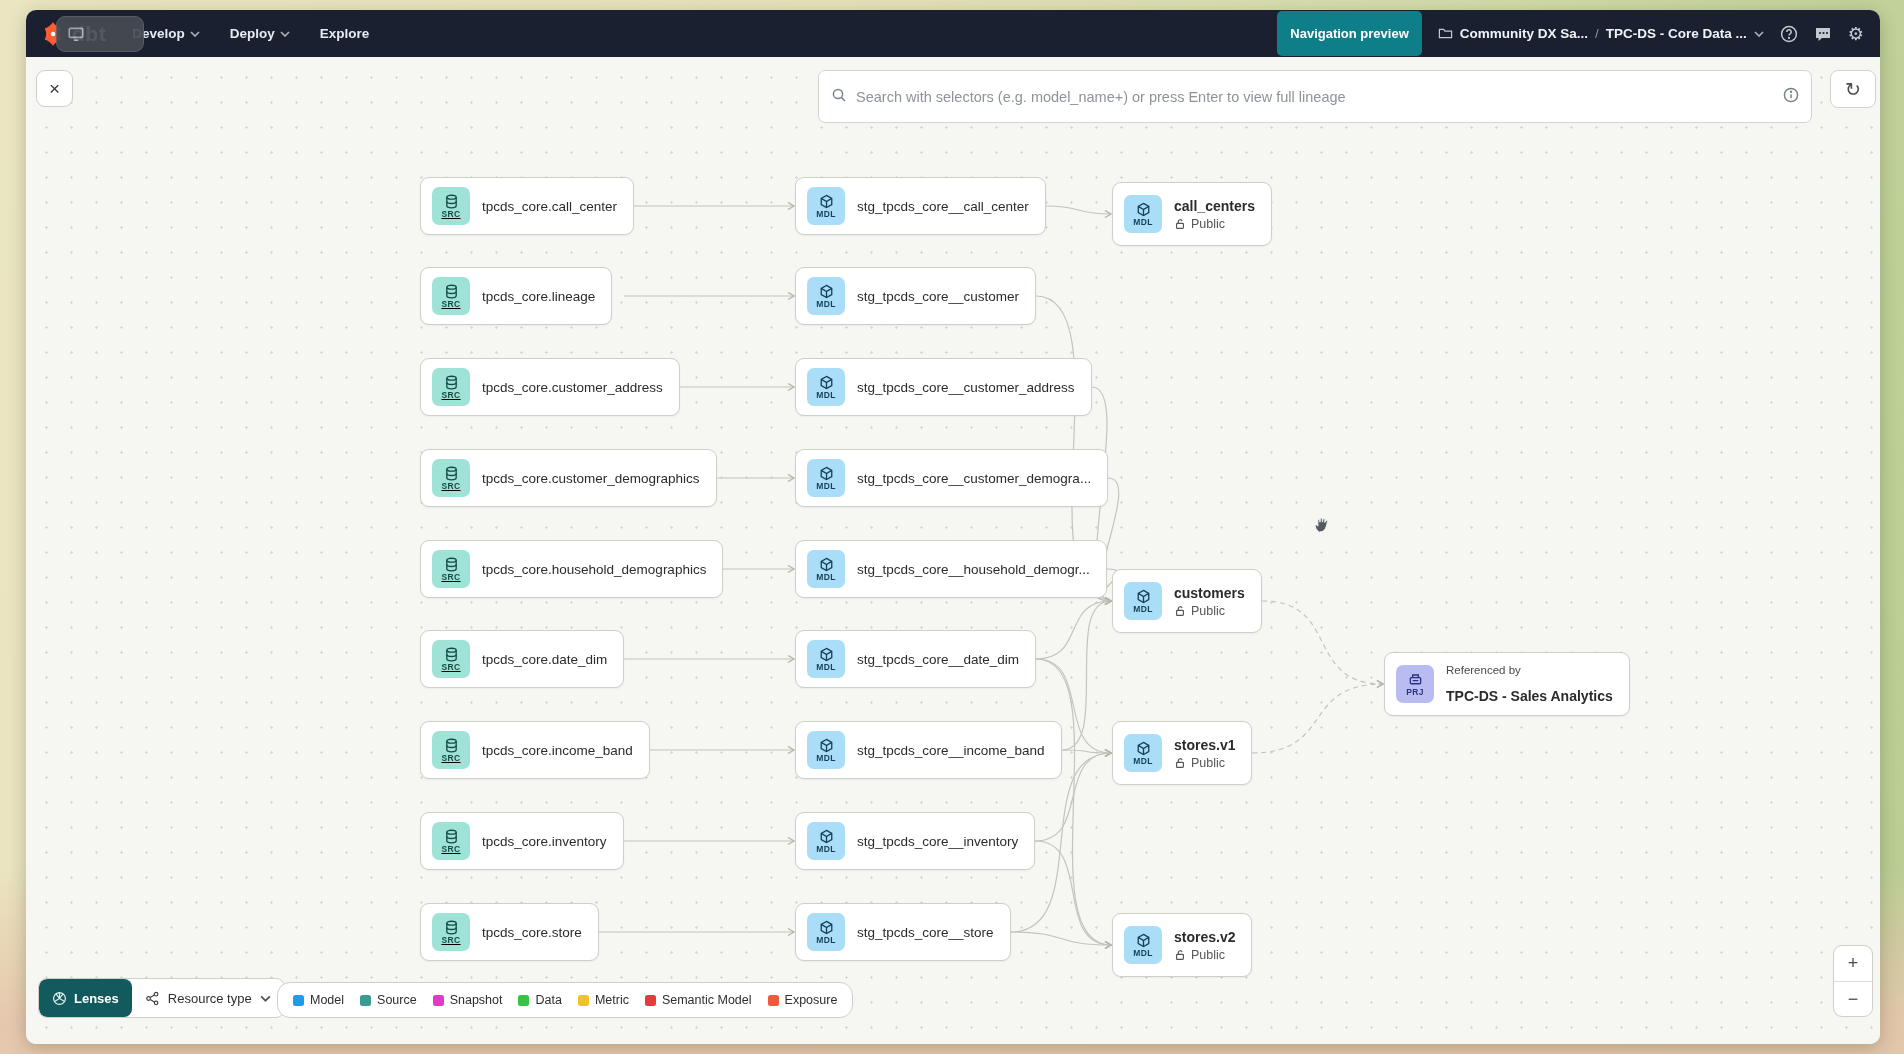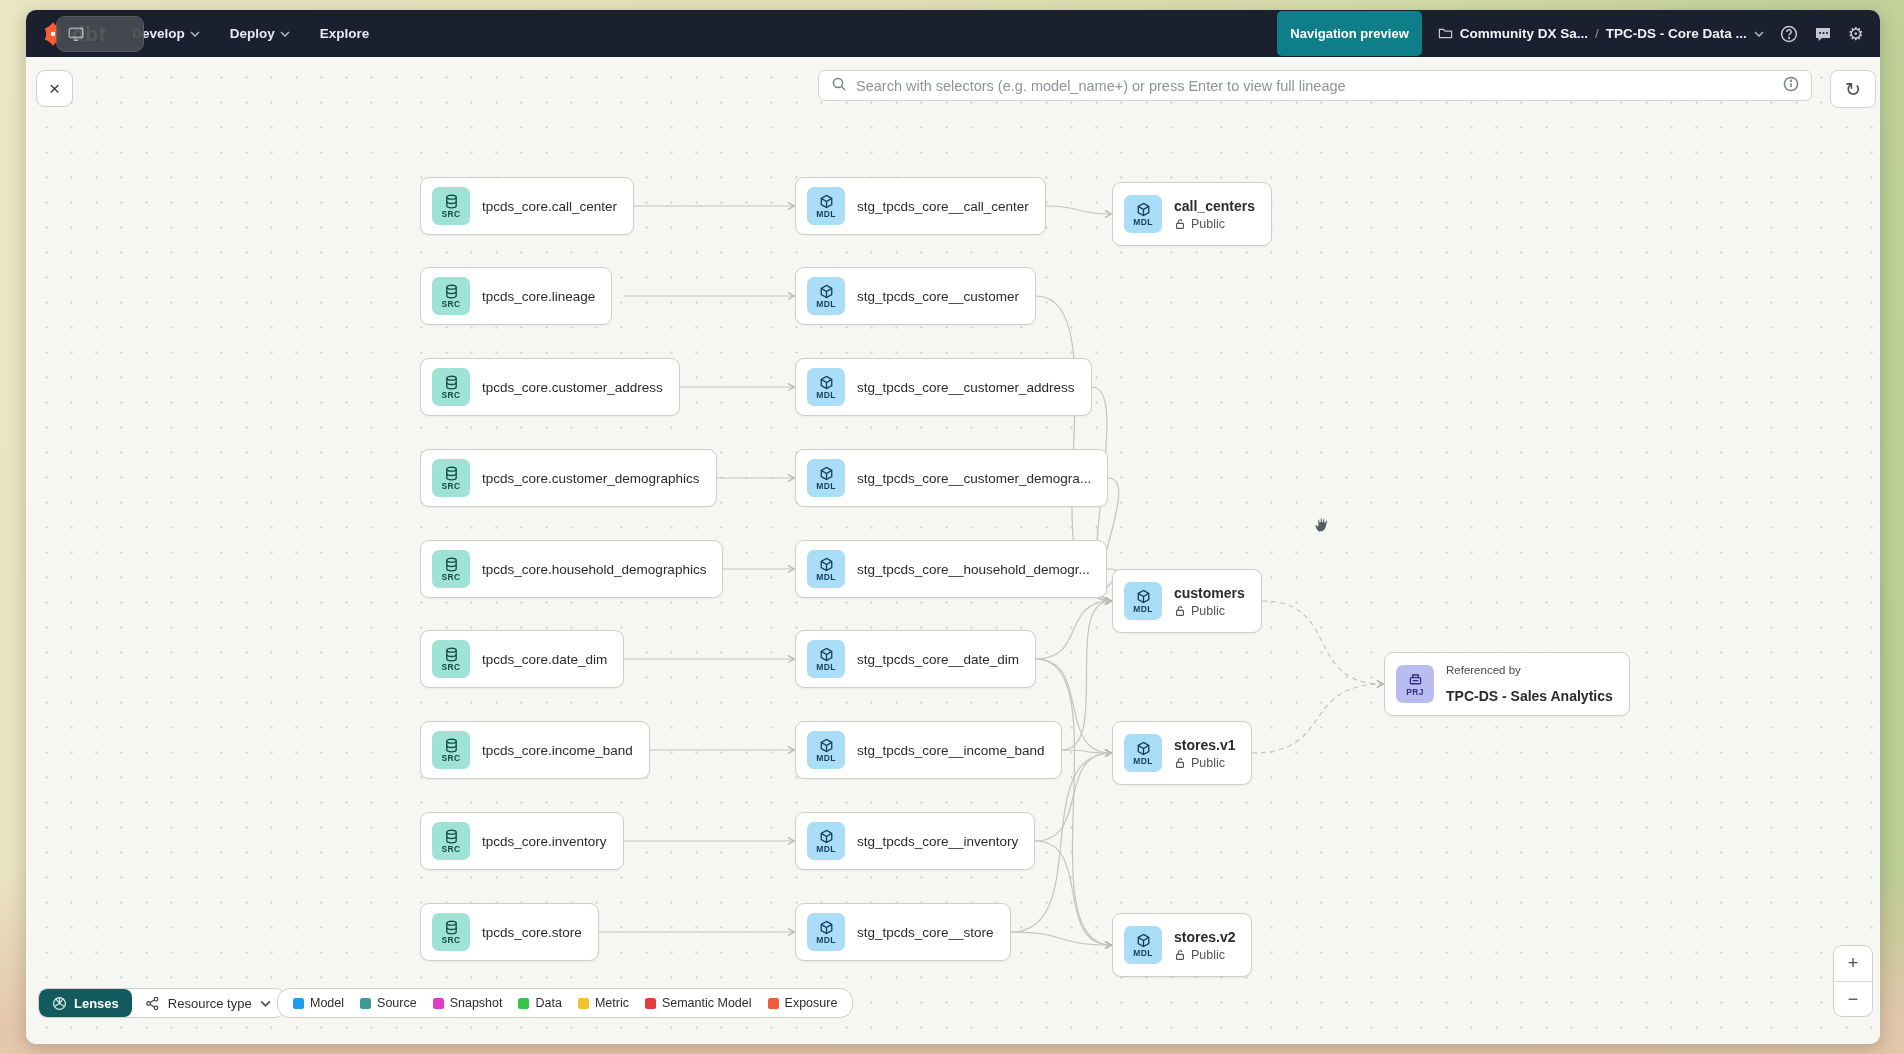--- a/index.html
+++ b/index.html
@@ -50,21 +50,21 @@
     background-size:25px 25px; background-position:8px 8px; }
 
   
   .close-btn { position:absolute; left:10px; top:60px; width:37px; height:37px;
     background:#fff; border:1px solid #cfcfca; border-radius:9px; z-index:20;
     font-size:19px; color:#3c3c3c; display:flex; align-items:center;
     justify-content:center; cursor:pointer; }
   .crumb-chip { position:absolute; left:57px; top:60px; height:37px; z-index:20;
     background:#fff; border:1px solid #cfcfca; border-radius:9px; display:flex;
     align-items:center; padding:0 16px; font-size:13px; font-weight:bold; color:#3b3b3b; }
-  .searchbar { position:absolute; left:792px; top:60px; width:994px; height:31px;
+  .searchbar { position:absolute; left:792px; top:60px; width:994px; height:53px;
     background:#fff; border:1px solid #d3d3cf; border-radius:7px; z-index:20;
     display:flex; align-items:center; padding:0 12px; gap:9px; }
   .searchbar input { flex:1; border:none; outline:none; font-size:14.5px;
     color:#333; background:transparent; font-family:"Liberation Sans",sans-serif; }
   .searchbar input::placeholder { color:#8e929b; }
   .search-glyph svg, .info-glyph svg { width:16px; height:16px; stroke:#7c818a;
     fill:none; stroke-width:1.5; }
   .refresh-btn { position:absolute; left:1804px; top:60px; width:46px; height:38px;
     background:#fff; border:1px solid #d3d3cf; border-radius:8px; z-index:20;
     font-size:19px; color:#4c4c4c; display:flex; align-items:center;
@@ -74,48 +74,48 @@
   #graph-layer { position:absolute; left:0; top:0; width:1854px; height:1034px; z-index:5; }
   #edges-svg { position:absolute; left:0; top:0; width:1854px; height:1034px; }
   .node { position:absolute; background:#fff; border:1px solid #cfcec8;
     border-radius:9px; box-shadow:0 1px 2px rgba(60,60,40,.06); display:flex;
     align-items:center; gap:12px; padding:0 16px 0 11px; white-space:nowrap;
     cursor:pointer; }
   .badge { width:38px; height:38px; border-radius:7px; display:flex;
     flex-direction:column; align-items:center; justify-content:center; gap:0; flex:none; }
   .badge svg { width:15px; height:15px; fill:none; stroke-width:1.4; }
   .badge-label { font-size:8.5px; font-weight:bold; letter-spacing:.4px; }
-  .badge.src { background:#9fe3d7; } .badge.src svg { stroke:#134b45; }
+  .badge.src { background:#9fe3d7;text-decoration:underline; } .badge.src svg { stroke:#134b45; }
   .badge.src .badge-label { color:#134b45; }
   .badge.mdl { background:#a9ddf8; } .badge.mdl svg { stroke:#173f5c; }
   .badge.mdl .badge-label { color:#173f5c; }
   .badge.prj { background:#b9bcf1; } .badge.prj svg { stroke:#2f2f83; }
   .badge.prj .badge-label { color:#2f2f83; }
   .node-title { font-size:13.5px; color:#2b2b2b; }
   .node-top { font-size:11.5px; color:#4a4a4a; margin-bottom:12px; }
   .node.two .node-title { font-weight:bold; font-size:14px; }
   .node-sub { font-size:12.5px; color:#565656; display:flex; align-items:center;
     gap:5px; margin-top:3px; }
   .node-sub svg { width:12px; height:12px; stroke:#565656; fill:none; stroke-width:1.4; }
 
   
   .hand-cursor { position:absolute; left:1285px; top:502px; z-index:40; }
 
   
-  .lenses-group { position:absolute; left:12px; bottom:26px; height:30px; z-index:20;
+  .lenses-group { position:absolute; left:12px; bottom:26px; height:40px; z-index:20;
     background:#fff; border:1px solid #cfcfca; border-radius:9px; display:flex;
     align-items:stretch; overflow:hidden; }
   .lenses-btn { background:#135a5e; color:#fff; font-size:13px; font-weight:bold;
     display:flex; align-items:center; gap:7px; padding:0 13px; border-radius:8px;
     cursor:pointer; }
   .lenses-btn svg { width:15px; height:15px; stroke:#dfeeee; fill:none; stroke-width:1.3; }
   .restype-btn { display:flex; align-items:center; gap:8px; padding:0 13px;
     font-size:13px; color:#2f2f2f; cursor:pointer; }
   .restype-btn svg.ic { width:15px; height:15px; stroke:#444; fill:none; stroke-width:1.3; }
-  .legend-box { position:absolute; left:251px; bottom:26px; height:30px; z-index:20;
+  .legend-box { position:absolute; left:251px; bottom:26px; height:36px; z-index:20;
     background:#fff; border:1px solid #cfcfca; border-radius:13px; display:flex;
     align-items:center; gap:16px; padding:0 15px;text-align:center; }
   .legend-chip { display:flex; align-items:center; gap:6px; font-size:12.5px; color:#2e2e2e; }
   .legend-swatch { width:11px; height:11px; border-radius:2.5px; }
 
   
   .zoom-ctrl { position:absolute; left:1807px; bottom:27px; width:40px; z-index:20;
     background:#fff; border:1px solid #cfcfca; border-radius:9px; overflow:hidden; }
   .zoom-btn { height:35px; display:flex; align-items:center; justify-content:center;
     font-size:18px; color:#4c4c4c; cursor:pointer; }

